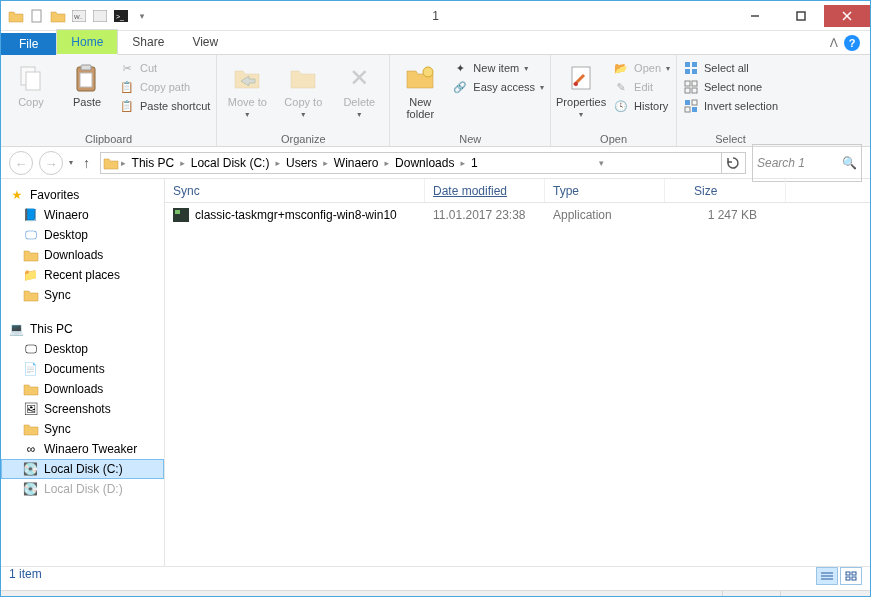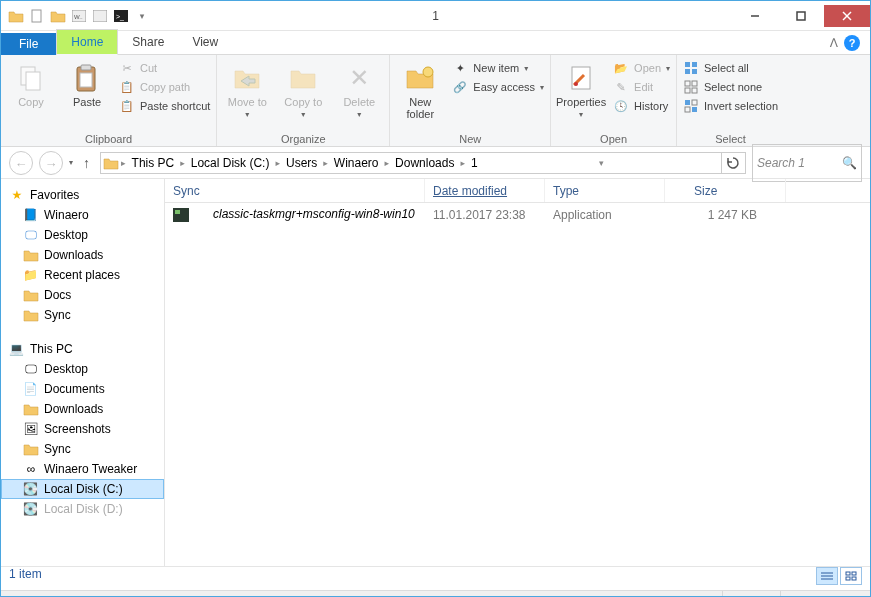--- a/index.html
+++ b/index.html
@@ -51,21 +51,21 @@
 .tree-item.root { padding-left:8px; }
 .tree-item.sel { background:#cde8ff; border:1px solid #7bbff0; padding:1px 3px 1px 21px;}
 .tree-icon { width:16px; height:16px; display:flex; align-items:center; justify-content:center; flex-shrink:0;}
 .tree-spacer { height:14px; }
 
 .filelist { flex:1; display:flex; flex-direction:column;}
 .cols { display:flex; height:24px; border-bottom:1px solid #e5e5e5; align-items:center; font-size:12px; color:#3b5e8f; }
 .col { padding:0 8px; border-right:1px solid #f0f0f0; height:100%; display:flex; align-items:center;}
 .col-name{width:260px;} .col-date{width:120px;text-decoration:underline;} .col-type{width:120px;} .col-size{width:100px;margin-left:21px;}
 .frow { display:flex; align-items:center; padding:4px 0; font-size:12px; }
-.fcell{padding:0 8px;} .fcell.name{width:260px; display:flex; gap:24px;font-style:italic;} .fcell.date{width:120px; color:#777;} .fcell.type{width:120px; color:#777;} .fcell.size{width:100px; text-align:right; color:#777;}
+.fcell{padding:0 8px;} .fcell.name{width:260px; display:flex; align-items:center; gap:6px;} .fcell.date{width:120px; color:#777;} .fcell.type{width:120px; color:#777;} .fcell.size{width:100px; text-align:right; color:#777;}
 
 .count-bar { height:24px; border-top:1px solid #e5e5e5; display:flex; align-items:flex-start; padding:0 8px; font-size:12px; color:#2a5a9e;}
 .view-toggle { margin-left:auto; display:flex; gap:2px;}
 .vt-btn { width:22px; height:18px; border:1px solid #9ac3e8; display:flex; align-items:center; justify-content:center;}
 .vt-btn.active{background:#cde8ff;}
 
 .statusbar { height:22px; background:#f0f0f0; border-top:1px solid #dcdcdc; display:flex; align-items:center; padding:0 6px; font-size:11px; color:#333;}
 .sb-sec { padding:0 8px; border-right:1px solid #d8d8d8; height:100%; display:flex; align-items:center;}
 
 
@@ -376,28 +376,20 @@
     <div class="tree-item">
         <span class="tree-icon">📁</span>
         <span>Recent places</span>
       </div>
     <div class="tree-item">
         <span class="tree-icon">
           <svg width="16" height="14" viewBox="0 0 16 14">
             <path class="folder-svg" d="M1 3h5l1 2h8v8H1z"></path>
           </svg>
         </span>
-        <span>Docs</span>
-      </div>
-    <div class="tree-item">
-        <span class="tree-icon">
-          <svg width="16" height="14" viewBox="0 0 16 14">
-            <path class="folder-svg" d="M1 3h5l1 2h8v8H1z"></path>
-          </svg>
-        </span>
         <span>Sync</span>
       </div>
     <div class="tree-spacer"></div>
     <div class="tree-item root">
         <span class="tree-icon">💻</span>
         <span>This PC</span>
       </div>
     <div class="tree-item">
         <span class="tree-icon">🖵</span>
         <span>Desktop</span>

